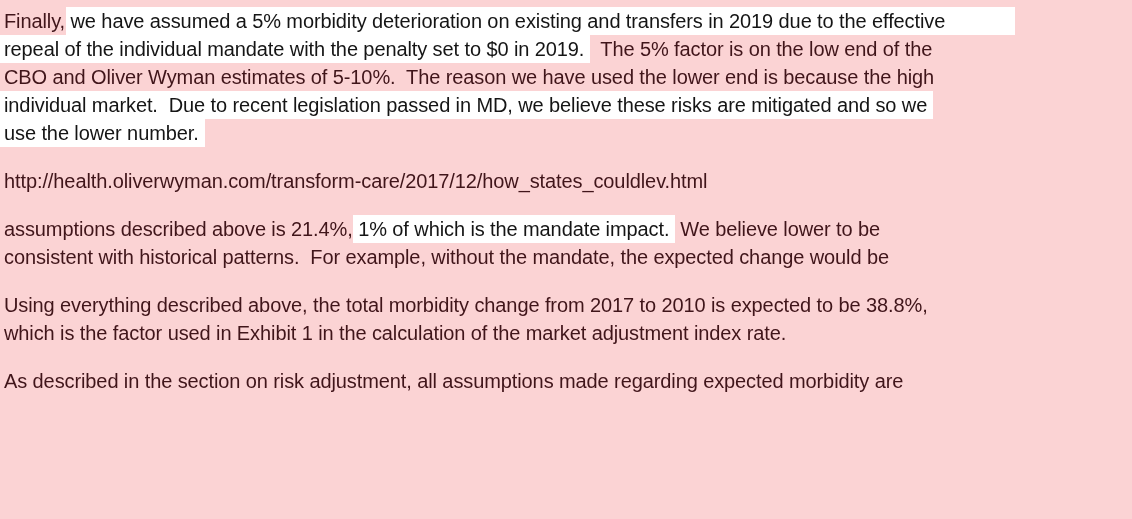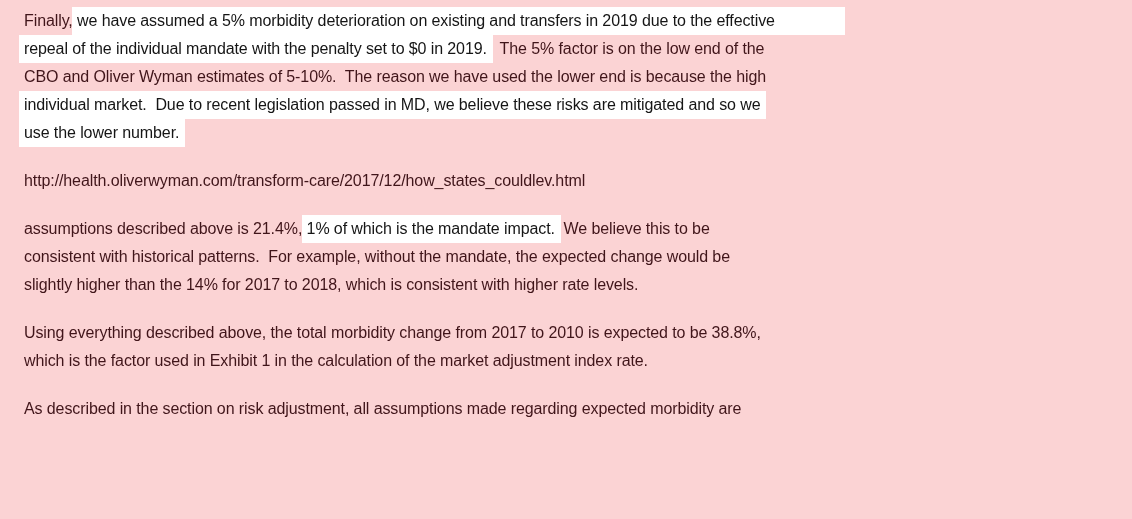--- a/index.html
+++ b/index.html
@@ -10,23 +10,23 @@
   }
   html,body{margin:0;padding:0;}
   body{
     width:1132px;height:519px;
     background:var(--bg);
     overflow:hidden;
   }
   .page{
     box-sizing:border-box;
     width:1132px;height:519px;
-    padding:7px 0 0 24px;
+    padding:7px 0 0 4px;
     font-family:"Liberation Sans", sans-serif;
-    font-size:16px;
+    font-size:20px;
     line-height:28px;
     letter-spacing:-0.1px;
     color:var(--ink);
   }
   .block{margin-bottom:20px;}
   .line{white-space:pre;height:28px;}
   .seg{
     display:inline-block;
     height:28px;line-height:28px;
     vertical-align:top;
@@ -48,23 +48,22 @@
       <div class="line"><span class="seg">Finally, </span><span class="seg hl">we have assumed a 5% morbidity deterioration on existing and transfers in 2019 due to the effective</span></div>
       <div class="line"><span class="seg hl">repeal of the individual mandate with the penalty set to $0 in 2019.</span><span class="seg">   The 5% factor is on the low end of the</span></div>
       <div class="line"><span class="seg">CBO and Oliver Wyman estimates of 5-10%.  The reason we have used the lower end is because the high</span></div>
       <div class="line"><span class="seg hl">individual market.  Due to recent legislation passed in MD, we believe these risks are mitigated and so we</span></div>
       <div class="line"><span class="seg hl">use the lower number.</span></div>
     </div>
     <div class="block">
       <div class="line"><span class="seg">http://health.oliverwyman.com/transform-care/2017/12/how_states_couldlev.html</span></div>
     </div>
     <div class="block">
-      <div class="line"><span class="seg">assumptions described above is 21.4%, </span><span class="seg hl">1% of which is the mandate impact.</span><span class="seg">  We believe this to be</span></div>
+      <div class="line"><span class="seg">assumptions described above is 21.4%, </span><span class="seg hl">1% of which is the mandate impact.</span><span class="seg">  We believe lower to be</span></div>
       <div class="line"><span class="seg">consistent with historical patterns.  For example, without the mandate, the expected change would be</span></div>
-      <div class="line"><span class="seg">slightly higher than the 14% for 2017 to 2018, which is consistent with higher rate levels.</span></div>
     </div>
     <div class="block">
       <div class="line"><span class="seg">Using everything described above, the total morbidity change from 2017 to 2010 is expected to be 38.8%,</span></div>
       <div class="line"><span class="seg">which is the factor used in Exhibit 1 in the calculation of the market adjustment index rate.</span></div>
     </div>
     <div class="block">
       <div class="line"><span class="seg">As described in the section on risk adjustment, all assumptions made regarding expected morbidity are</span></div>
     </div>
   </div>
 

